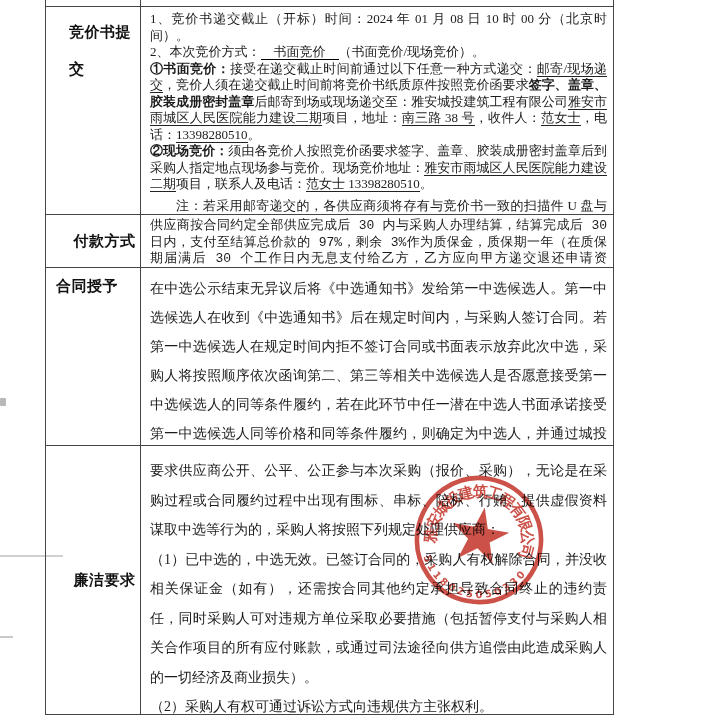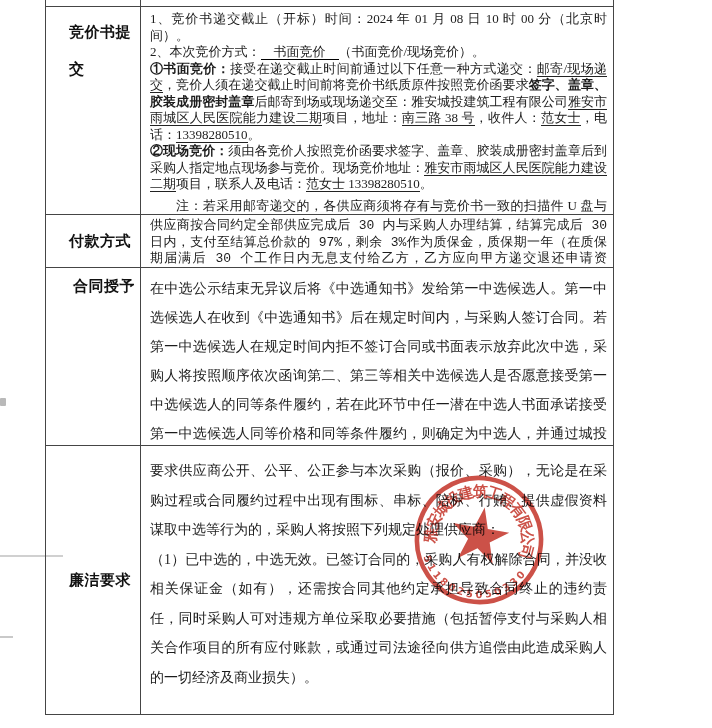--- a/index.html
+++ b/index.html
@@ -29,22 +29,22 @@
   }
   .cell.right{border-right:1.5px solid #454545;}
 
   .lab{
     font-weight:bold;
     font-size:15px;
     color:#111;
     letter-spacing:.5px;
   }
   .lab-bid{padding:7px 0 0 23px;line-height:37px;}
-  .lab-mid{display:flex;align-items:center;padding-left:23px;}
-  .lab-top{padding:9px 0 0 27px;line-height:18px;}
+  .lab-mid{display:flex;align-items:center;padding-left:23px;justify-content:center;}
+  .lab-top{padding:9px 0 0 10px;line-height:18px;}
 
   .content{padding:0 6px 4px 9px;text-align:justify;}
   .content p{margin:0;}
 
   .body13{font-size:13px;line-height:16.5px;padding-top:4px;}
   .body13 .note{margin-top:5px;text-indent:2em;}
 
   .body14{font-size:14px;}
   .pay{line-height:16.5px;padding-top:3px;font-family:Liberation Mono, monospace;}
   .award{line-height:29px;padding-top:6px;}
@@ -108,20 +108,21 @@
     <div class="cell right content body14 award">
       <p><span>在中选公示结束无异议后将《中选通知书》发给第一中选候选人。第一中选候选人在收到《中选通知书》后在规定时间内，与采购人签订合同。若第一中选候选人在规定时间内拒不签订合同或书面表示放弃此次中选，采购人将按照顺序依次函询第二、第三等相关中选候选人是否愿意接受第一中选候选人的同等条件履约，若在此环节中任一潜在中选人书面承诺接受第一中选候选人同等价格和同等条件履约，则确定为中选人，并通过城投公司官网发布公示。</span></p>
     </div>
 
     <div class="cell lab lab-mid">
       <span>廉洁要求</span>
     </div>
     <div class="cell right content body14 integrity">
       <p><span>要求供应商公开、公平、公正参与本次采购（报价、采购），无论是在采购过程或合同履约过程中出现有围标、串标、陪标、行贿、提供虚假资料谋取中选等行为的，采购人将按照下列规定处理供应商：</span></p>
       <p><span>（1）已中选的，中选无效。已签订合同的，采购人有权解除合同，并没收相关保证金（如有），还需按合同其他约定承担导致合同终止的违约责任，同时采购人可对违规方单位采取必要措施（包括暂停支付与采购人相关合作项目的所有应付账款，或通过司法途径向供方追偿由此造成采购人的一切经济及商业损失）。</span></p>
+      <p><span>（2）采购人有权可通过诉讼方式向违规供方主张权利。</span></p>
 
     </div>
   </div>
 
   <div class="stamp">
     <svg width="160" height="160" viewBox="-80 -80 160 160" xmlns="http://www.w3.org/2000/svg">
       <g transform="rotate(10)" fill="#c5392e" stroke="none">
         <circle cx="0" cy="0" r="62" fill="none" stroke="#c5392e" stroke-width="4.6"></circle>
         <polygon points="0,-33 6.76,-12.3 28.53,-12.27 10.94,0.55 17.63,21.27 0,8.5 -17.63,21.27 -10.94,0.55 -28.53,-12.27 -6.76,-12.3"></polygon>
         <path id="sealTopArc" d="M -42.02 11.26 A 43.5 43.5 0 1 1 42.02 11.26" fill="none"></path>

